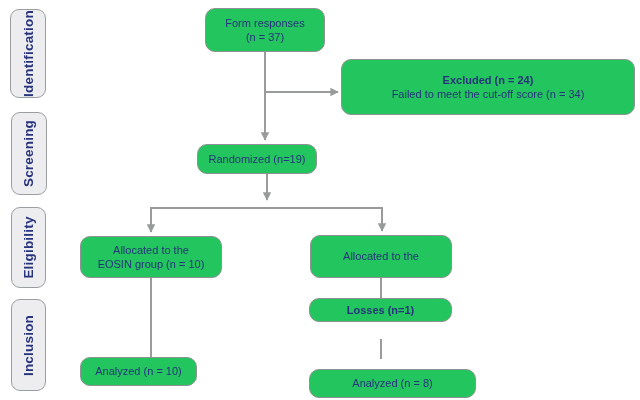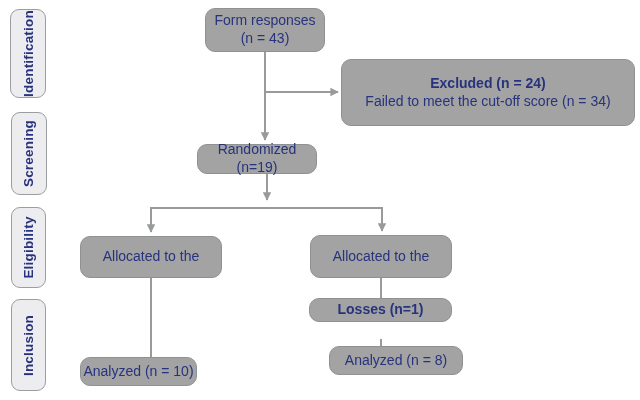--- a/index.html
+++ b/index.html
@@ -3,41 +3,41 @@
 <meta charset="utf-8">
 <style>
   html,body { margin:0; padding:0; background:#fff; }
   .canvas {
     position:relative; width:640px; height:400px; background:#ffffff;
     font-family:"Liberation Sans", sans-serif; overflow:hidden;
   }
   .connectors { position:absolute; left:0; top:0; width:640px; height:400px; pointer-events:none; }
   .node {
     position:absolute; box-sizing:border-box;
-    background:#a3a3a3; border:1.5px solid #8f9292; border-radius:10px;
+    background:#22c55e; border:1.5px solid #8f9292; border-radius:10px;
     display:flex; flex-direction:column; align-items:center; justify-content:center;
-    color:#27337d; font-size:14px; line-height:1.28; text-align:center;
+    color:#27337d; font-size:11px; line-height:1.28; text-align:center;
   }
   .node .bold { font-weight:bold; }
   .stage {
     position:absolute; box-sizing:border-box;
     background:#ededef; border:1.5px solid #9b9ea1; border-radius:9px;
     display:flex; align-items:center; justify-content:center;
     color:#27337d; font-weight:bold; font-size:13.5px;
   }
   .stage span { transform:rotate(-90deg); white-space:nowrap; letter-spacing:0.2px; }
   
   .n-form      { left:205px; top:8px;   width:120px; height:44px; }
-  .n-excluded  { left:341px; top:59px;  width:294px; height:67px; }
+  .n-excluded  { left:341px; top:59px;  width:294px; height:56px; }
   .n-random    { left:197px; top:144px; width:120px; height:30px; }
   .n-eosin     { left:80px;  top:236px; width:142px; height:42px; }
   .n-lav       { left:310px; top:235px; width:142px; height:43px; }
   .n-losses    { left:309px; top:298px; width:143px; height:24px; }
   .n-anal-eosin{ left:80px;  top:357px; width:117px; height:29px;text-align:right; }
-  .n-anal-lav  { left:309px; top:346px; width:134px; height:29px;margin-left:20px; }
+  .n-anal-lav  { left:309px; top:369px; width:167px; height:29px; }
   
   .s-ident  { left:10px; top:9px;   width:36px; height:89px; }
   .s-screen { left:11px; top:112px; width:36px; height:83px; }
   .s-elig   { left:11px; top:207px; width:35px; height:81px; }
   .s-incl   { left:11px; top:299px; width:35px; height:92px; }
 </style>
 </head>
 <body>
 
 <div class="canvas">
@@ -69,34 +69,35 @@
   </div>
   <div class="stage s-elig">
     <span>Eligibility</span>
   </div>
   <div class="stage s-incl">
     <span>Inclusion</span>
   </div>
 
   <div class="node n-form">
     <span>Form responses</span>
-    <span>(n = 43)</span>
+    <span>(n = 37)</span>
   </div>
 
   <div class="node n-excluded">
     <span class="bold">Excluded (n = 24)</span>
     <span>Failed to meet the cut-off score (n = 34)</span>
   </div>
 
   <div class="node n-random">
     <span>Randomized (n=19)</span>
   </div>
 
   <div class="node n-eosin">
     <span>Allocated to the</span>
+    <span>EOSIN group (n = 10)</span>
   </div>
 
   <div class="node n-lav">
     <span>Allocated to the</span>
   </div>
 
   <div class="node n-losses">
     <span class="bold">Losses (n=1)</span>
   </div>
 

